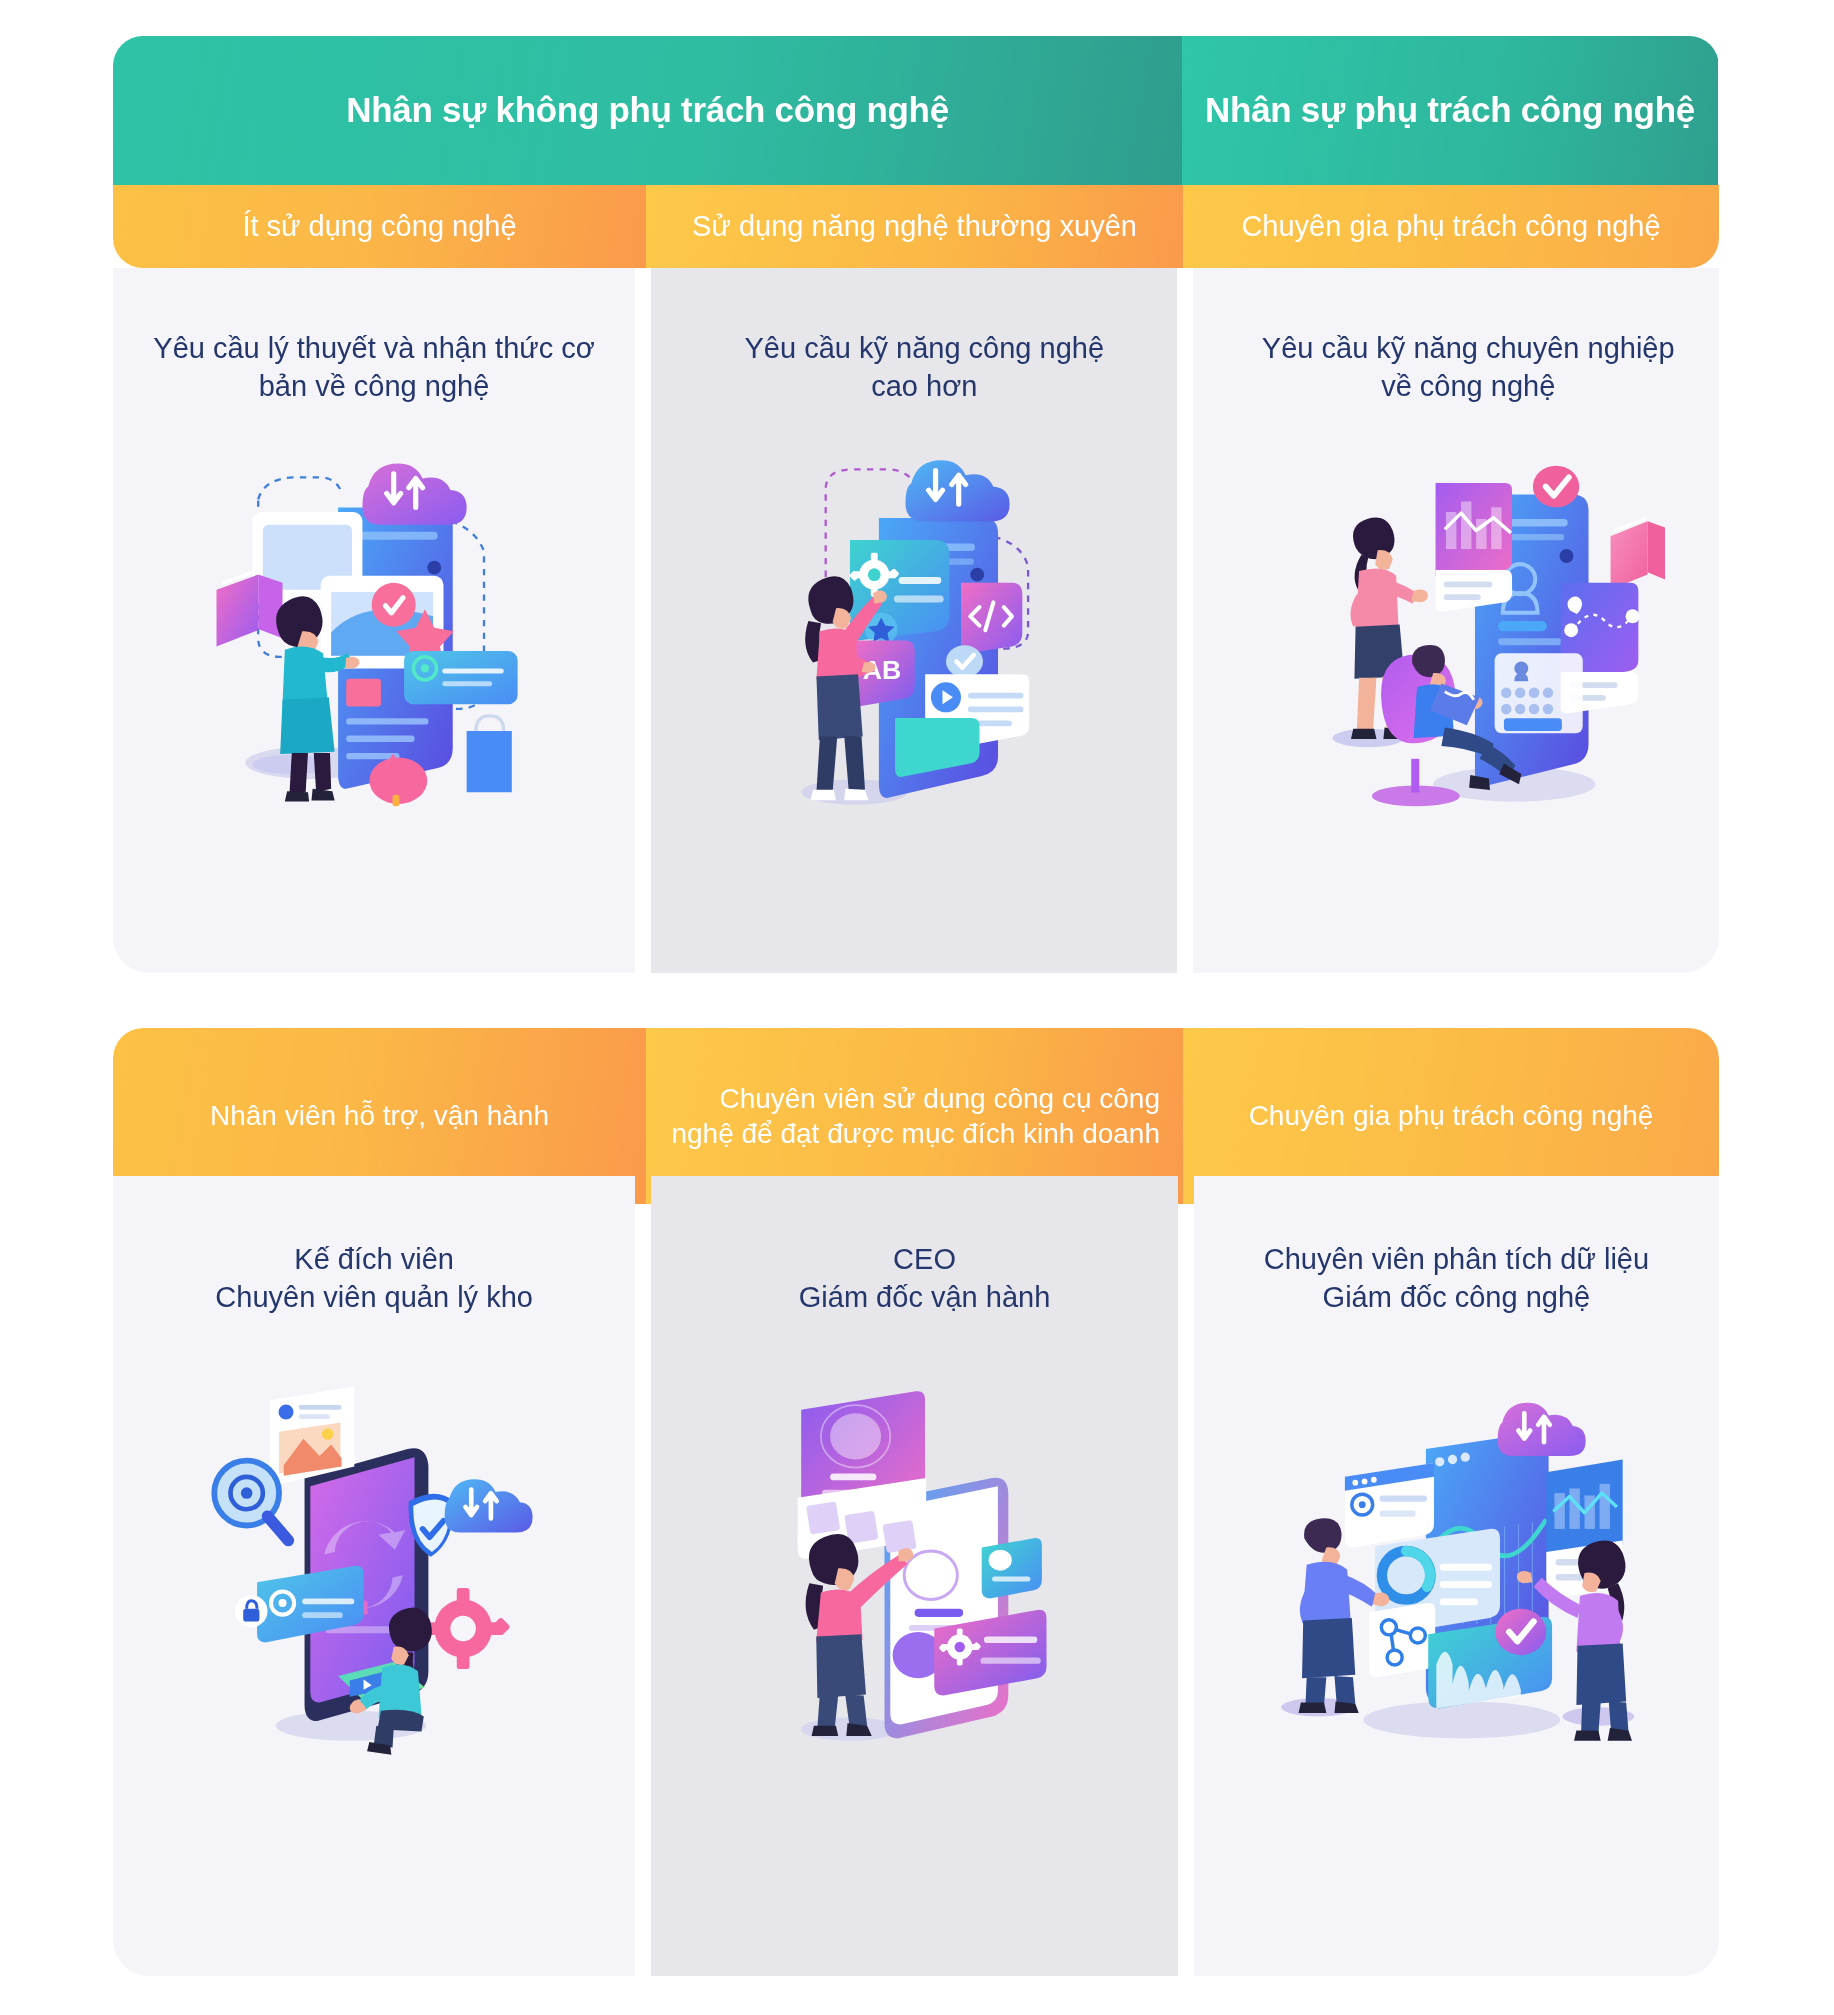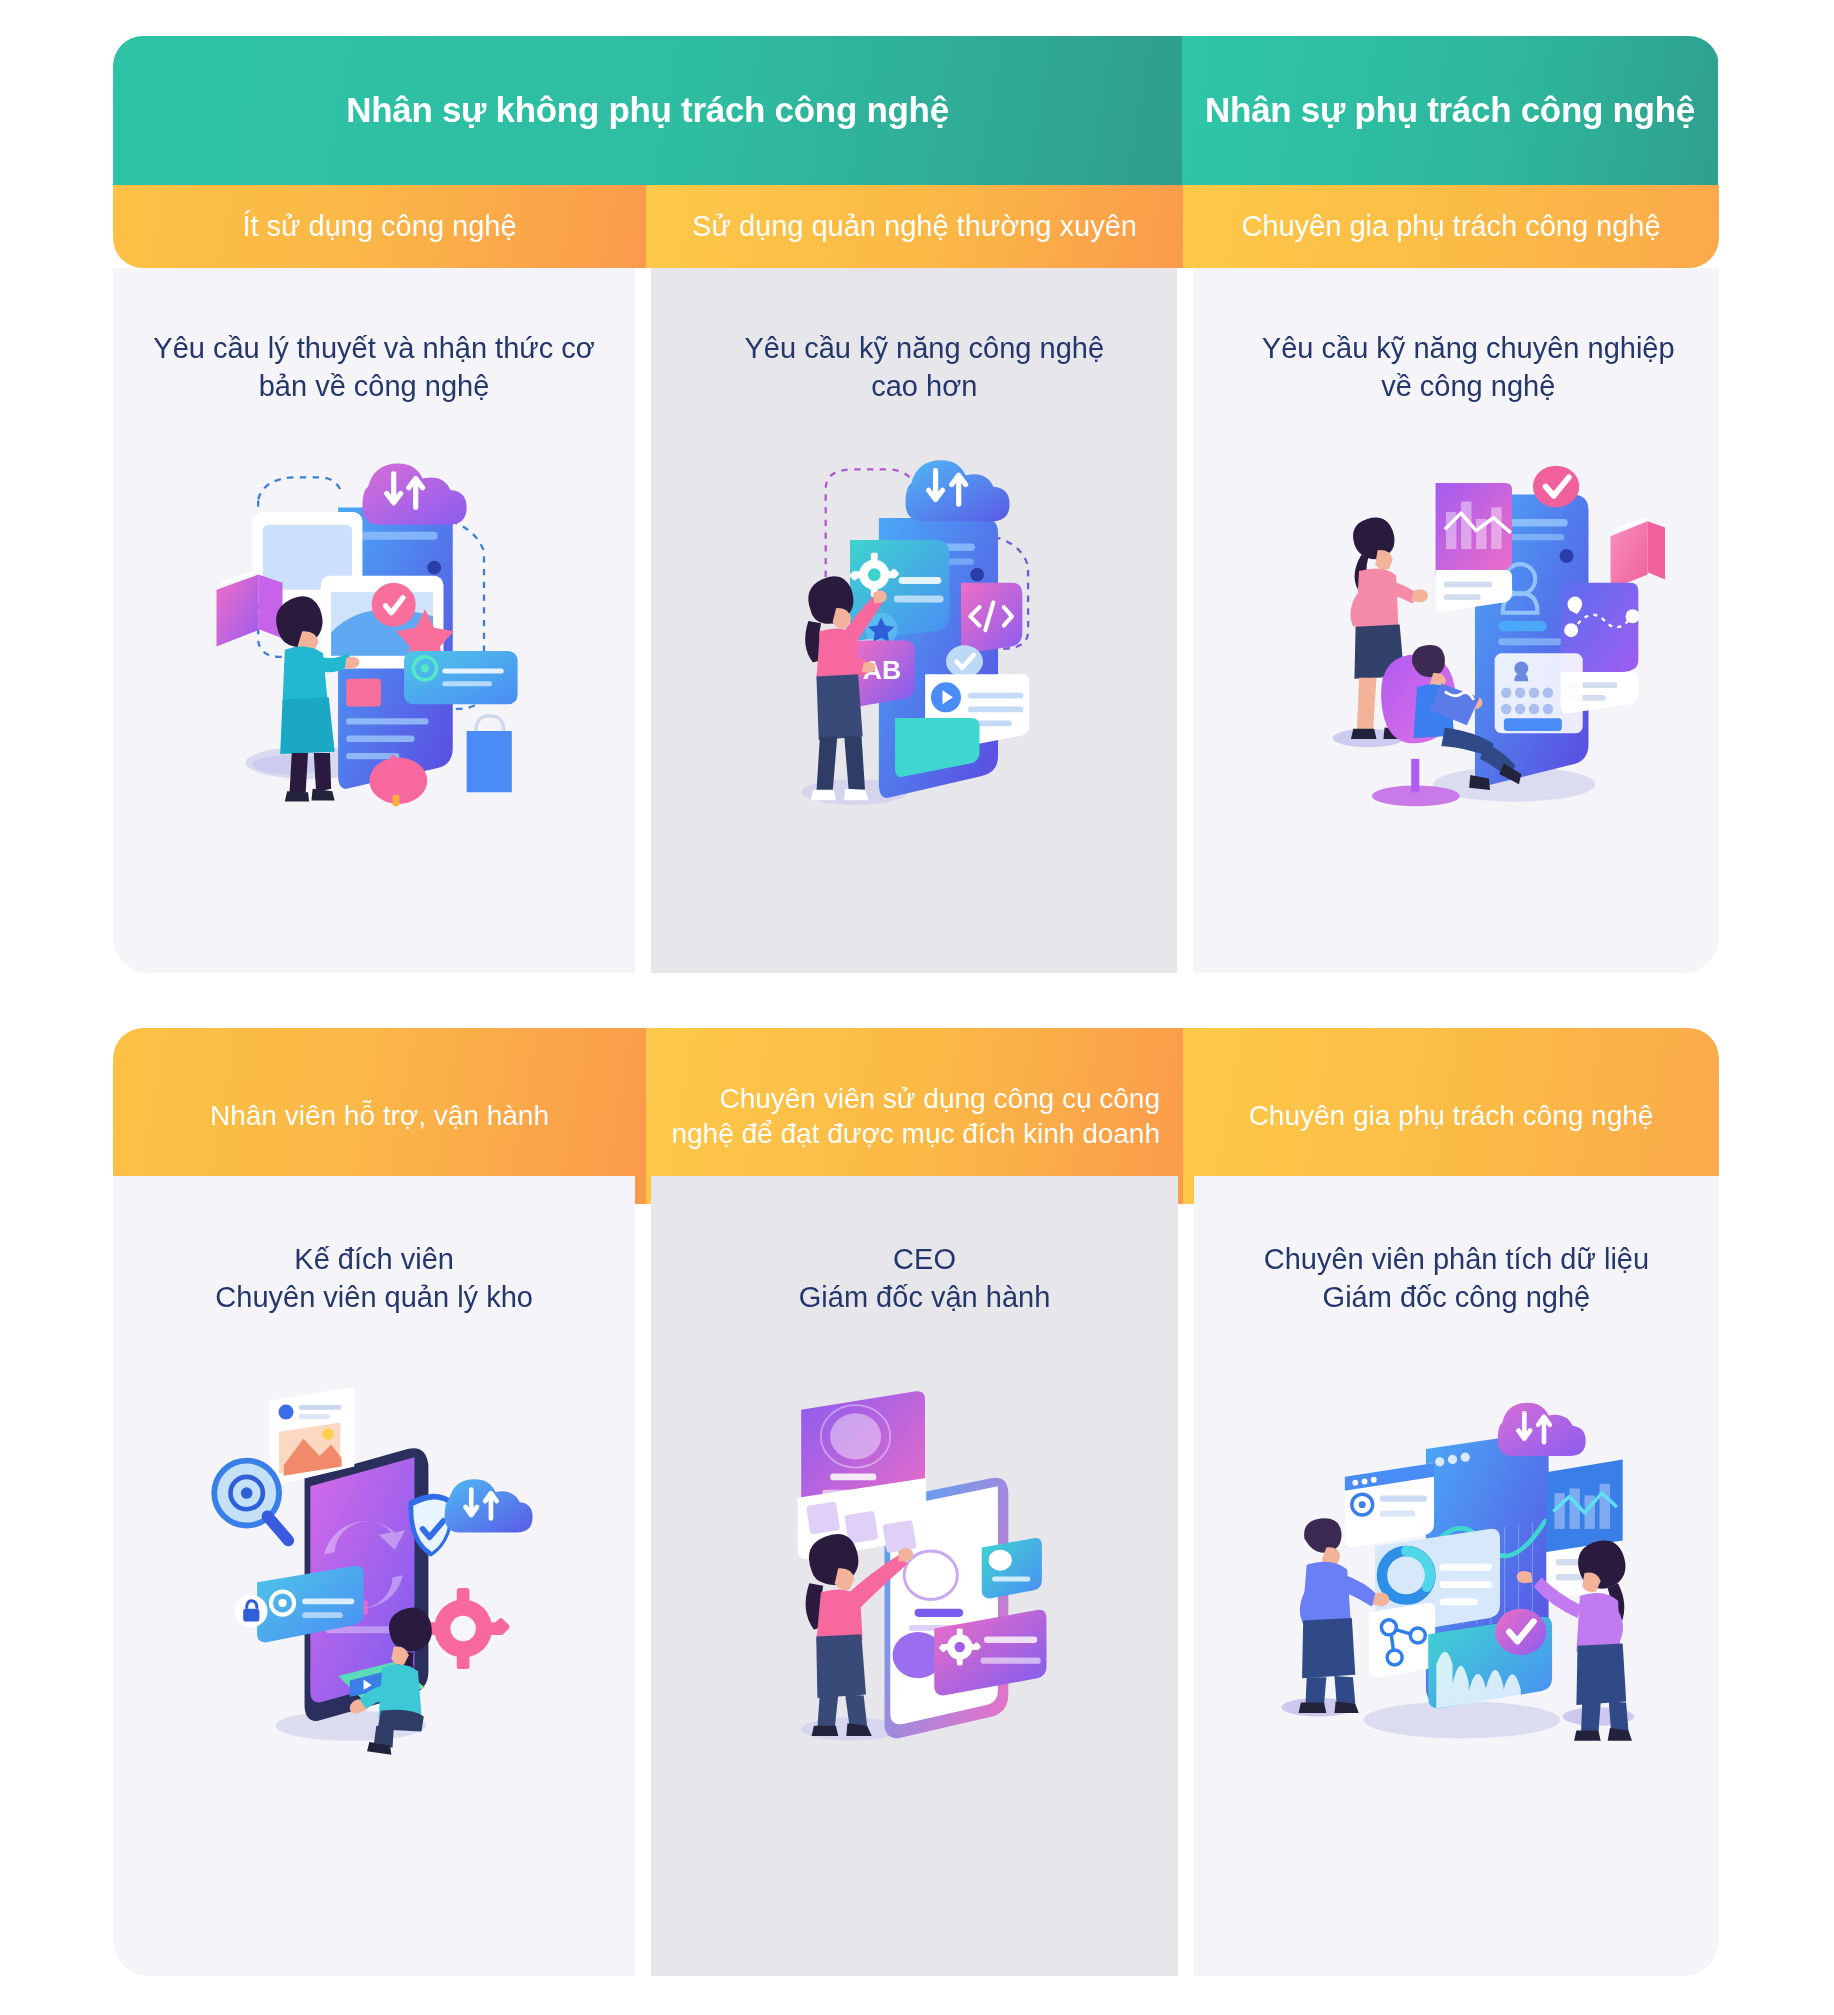--- a/index.html
+++ b/index.html
@@ -105,21 +105,21 @@
   <div class="card" id="row1">
 
     <div class="teal-band">
       <div class="teal-seg left">Nhân sự không phụ trách công nghệ</div>
       <div class="teal-seg right">Nhân sự
 phụ trách công nghệ</div>
     </div>
 
     <div class="orange-band">
       <div class="orange-seg c1">Ít sử dụng công nghệ</div>
-      <div class="orange-seg c2">Sử dụng quản nghệ thường xuyên</div>
+      <div class="orange-seg c2">Sử dụng năng nghệ thường xuyên</div>
       <div class="orange-seg c3">Chuyên gia phụ trách công nghệ</div>
     </div>
 
     <div class="body-band">
 
       <div class="col c1">
         <div class="col-text">Yêu cầu lý thuyết và nhận thức cơ
 bản về công nghệ</div>
         <div class="illus">
           <svg width="359" height="371" viewBox="0 0 620 640">

